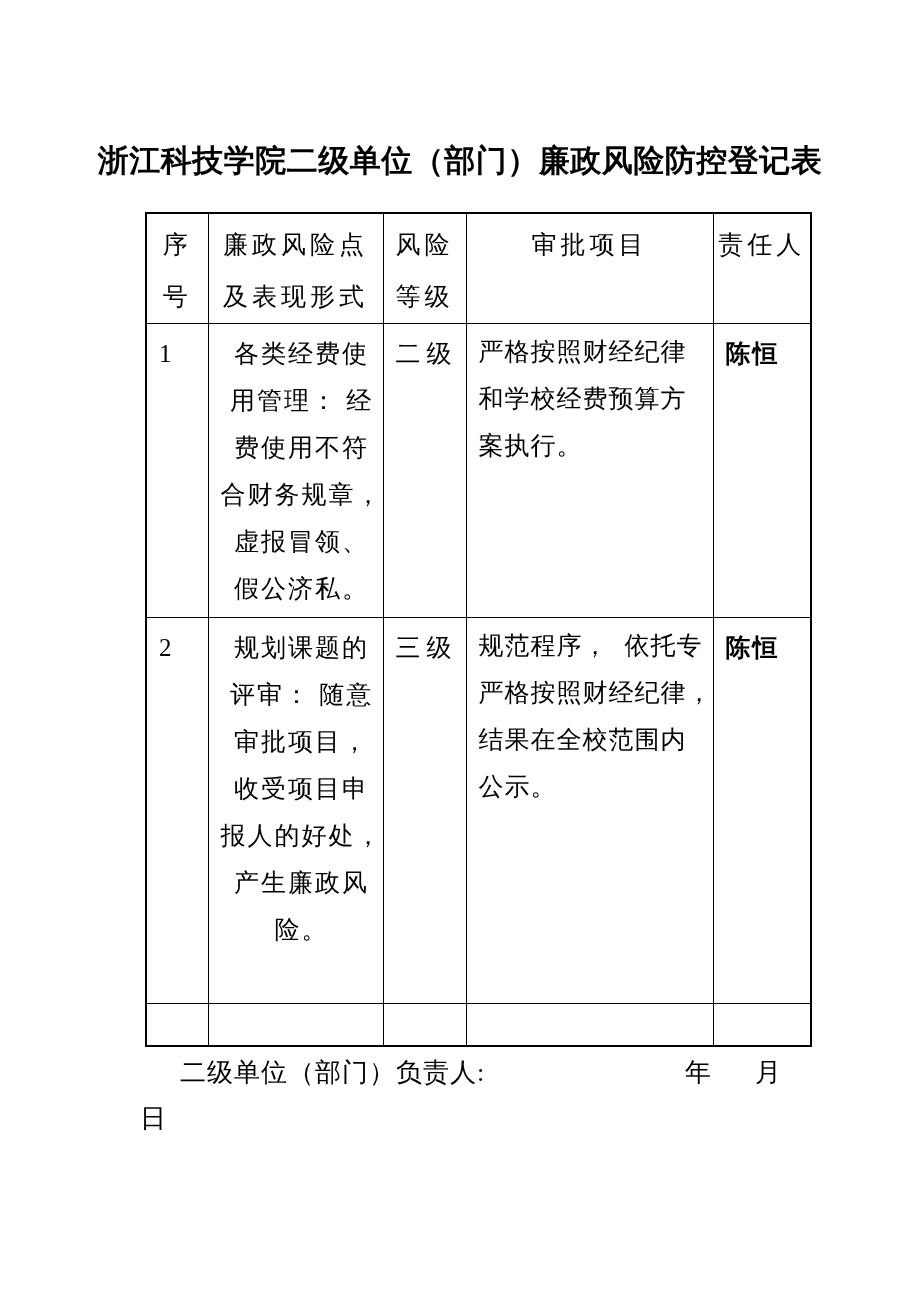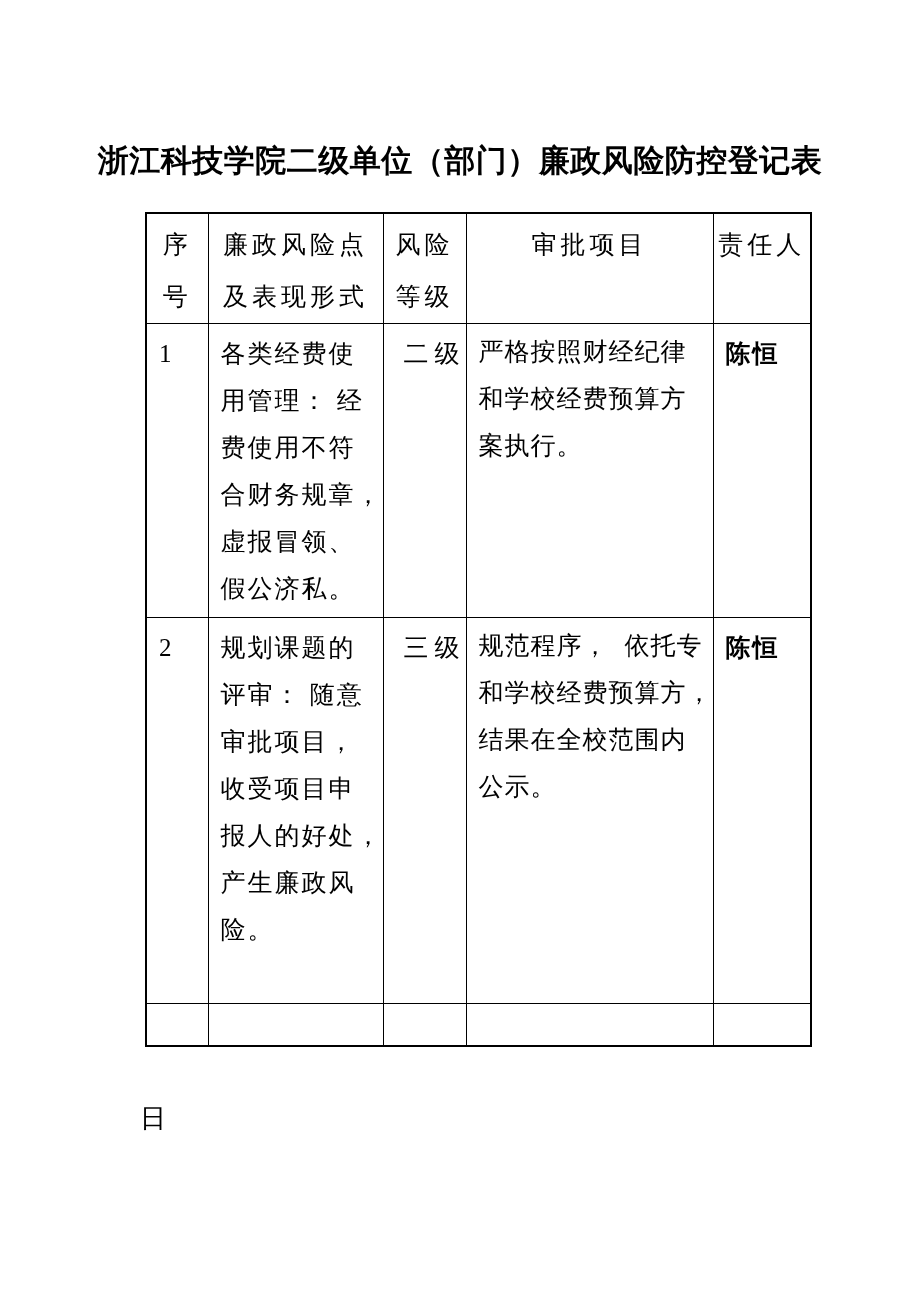--- a/index.html
+++ b/index.html
@@ -53,22 +53,22 @@
     white-space: pre;
     overflow: visible;
   }
   table.risk td.hdr {
     text-align: center;
     padding: 5px 0 0 0;
     line-height: 52px;
     letter-spacing: 4px;
   }
   td.col-no   { padding-left: 14px; }
-  td.col-risk { padding-left: 10px; letter-spacing: 2px; }
-  td.col-lvl  { text-align: right; padding-left: 0; letter-spacing: 6px; }
+  td.col-risk { padding-left: 10px; letter-spacing: 2px; text-align: center; }
+  td.col-lvl  { text-align: left; padding-left: 0; letter-spacing: 6px; }
   td.col-meas { padding-left: 12px; letter-spacing: 1px; font-family: Liberation Mono, monospace; }
   td.col-pers { padding-left: 12px; letter-spacing: 2px; font-weight: bold; }
 
   .footer-line {
     position: absolute;
     top: 1055px;
     left: 0;
     width: 920px;
     height: 40px;
     font-size: 26px;
@@ -128,31 +128,36 @@
       <td class="col-no">2</td>
       <td class="col-risk">规划课题的
 评审： 随意
 审批项目，
 收受项目申
 报人的好处，
 产生廉政风
 险。</td>
       <td class="col-lvl">三级</td>
       <td class="col-meas">规范程序， 依托专
-和学校经费预算方，
+严格按照财经纪律，
 结果在全校范围内
 公示。</td>
       <td class="col-pers">陈恒</td>
     </tr>
     <tr style="height:42px">
       <td class="col-no"></td>
       <td class="col-risk"></td>
       <td class="col-lvl"></td>
       <td class="col-meas"></td>
       <td class="col-pers"></td>
     </tr>
   </tbody>
     </table>
 
+  <div class="footer-line">
+    <span class="signer">二级单位（部门）负责人:</span>
+    <span class="year-label">年</span>
+    <span class="month-label">月</span>
+  </div>
 
   <div class="day-label">日</div>
 
 </div>
 
 </body></html>

